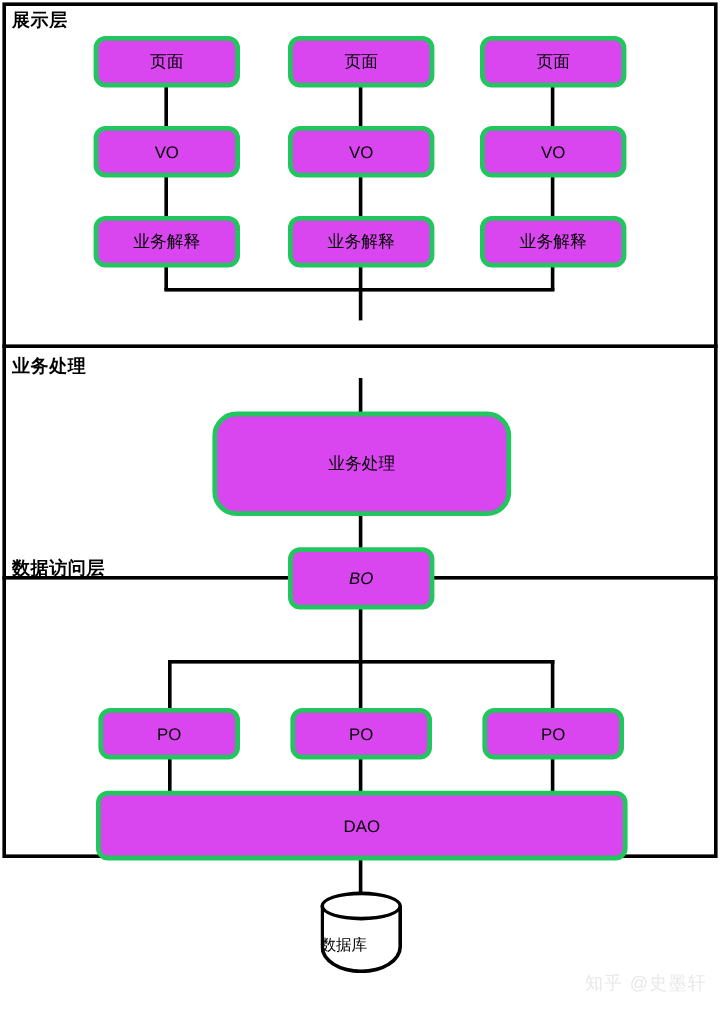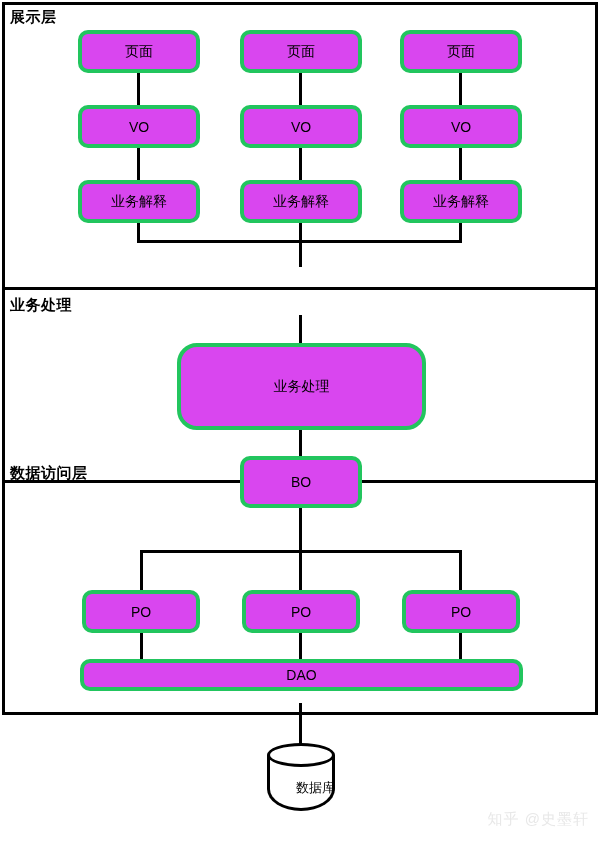--- a/index.html
+++ b/index.html
@@ -106,21 +106,21 @@
     box-sizing: border-box;
     border: 3px solid #000000;
     border-radius: 50%;
     background: #ffffff;
   }
   .db-label {
     position: absolute;
     left: 0;
     top: 36px;
     width: 100%;
-    text-align: right;
+    text-align: left;
     font-size: 13px;
     color: #000000;
     font-family: Liberation Mono, monospace;
   }
 
   
   .watermark {
     position: absolute;
     right: 14px;
     bottom: 14px;
@@ -166,37 +166,37 @@
   <div class="conn v" style="left:299px; top:221px; height:21px;"></div>
   <div class="conn v" style="left:459px; top:221px; height:21px;"></div>
   <div class="conn h" style="left:137px; top:240px; width:325px;"></div>
   <div class="conn v" style="left:299px; top:240px; height:27px;"></div>
 
 
   <div class="conn v" style="left:299px; top:315px; height:30px;"></div>
   <div class="node big" style="left:177px; top:343px; width:249px; height:87px;border-radius:20px;">业务处理</div>
   <div class="conn v" style="left:299px; top:428px; height:30px;"></div>
 
-  <div class="node" style="left:240px; top:456px; width:122px; height:52px;">BO</div>
+  <div class="node" style="left:240px; top:456px; width:122px; height:52px;font-style:italic;">BO</div>
 
   <div class="conn v" style="left:299px; top:506px; height:46px;"></div>
   <div class="conn h" style="left:140px; top:550px; width:322px;"></div>
   <div class="conn v" style="left:140px; top:550px; height:42px;"></div>
   <div class="conn v" style="left:299px; top:550px; height:42px;"></div>
   <div class="conn v" style="left:459px; top:550px; height:42px;"></div>
 
   <div class="node" style="left:82px; top:590px; width:118px; height:43px;">PO</div>
   <div class="node" style="left:242px; top:590px; width:118px; height:43px;">PO</div>
   <div class="node" style="left:402px; top:590px; width:118px; height:43px;">PO</div>
 
   <div class="conn v" style="left:140px; top:631px; height:30px;"></div>
   <div class="conn v" style="left:299px; top:631px; height:30px;"></div>
   <div class="conn v" style="left:459px; top:631px; height:30px;"></div>
 
-  <div class="node" style="left:80px; top:659px; width:443px; height:32px;">DAO</div>
+  <div class="node" style="left:80px; top:659px; width:443px; height:58px;">DAO</div>
 
   <div class="conn v" style="left:299px; top:703px; height:45px;"></div>
 
   <div class="db" style="left:267px; top:743px; width:68px; height:72px;">
     <div class="db-body"></div>
     <div class="db-top"></div>
     <div class="db-label">数据库</div>
   </div>
 
   <div class="watermark">知乎 @史墨轩</div>

